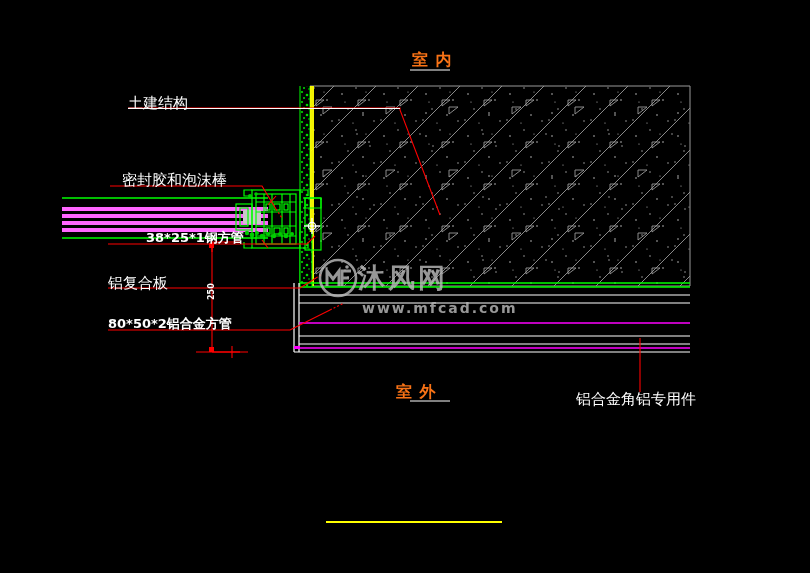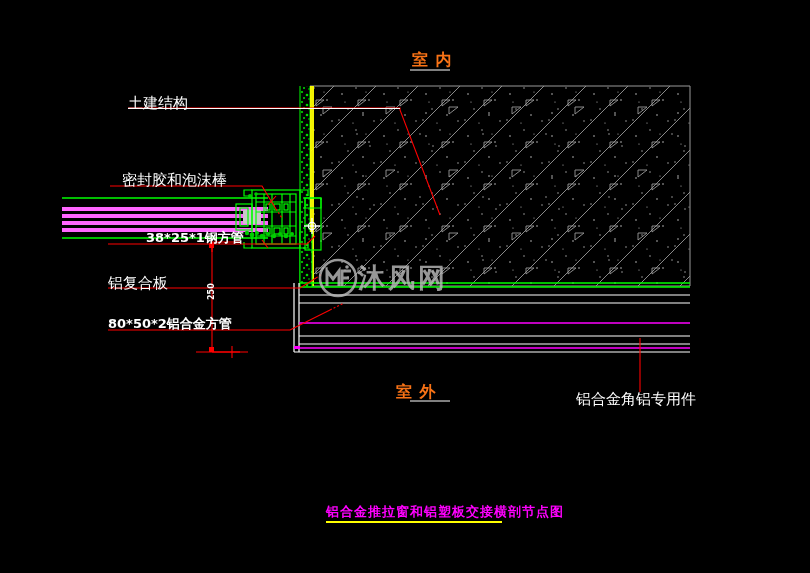--- a/index.html
+++ b/index.html
@@ -324,29 +324,29 @@
   <div class="cad-label lbl-white-big" style="left:146px; top:231px;">38*25*1钢方管</div>
 
   <div class="cad-label lbl-white" style="left:108px; top:276px;">铝复合板</div>
 
   <div class="cad-label lbl-white-big" style="left:108px; top:317px;">80*50*2铝合金方管</div>
 
   <div class="cad-label lbl-white" style="left:576px; top:392px;">铝合金角铝专用件</div>
 
   <div class="dim-vertical" style="left:207px; top:300px;">250</div>
 
-  <div class="cad-label lbl-title" style="left:326px; top:505px;">铝合金推拉窗和铝塑板交接横剖节点图</div>
 
   <div id="watermark">
     <div class="wm-row">
       <div class="wm-logo">
         <svg viewBox="0 0 40 40" width="40" height="40">
           <circle cx="20" cy="20" r="18" fill="none" stroke="#b9b9b9" stroke-width="2.6"></circle>
           <path d="M 9 28 L 9 13 L 15 21 L 21 13 L 21 28" fill="none" stroke="#b9b9b9" stroke-width="3"></path>
           <path d="M 24 28 L 24 13 L 33 13 M 24 20 L 31 20" fill="none" stroke="#b9b9b9" stroke-width="3"></path>
           <circle cx="29" cy="9" r="1.8" fill="#b9b9b9"></circle>
         </svg>
       </div>
       <div class="wm-text">沐风网</div>
     </div>
+    <div class="wm-url">www.mfcad.com</div>
   </div>
 
 </div>
 
 </body></html>

